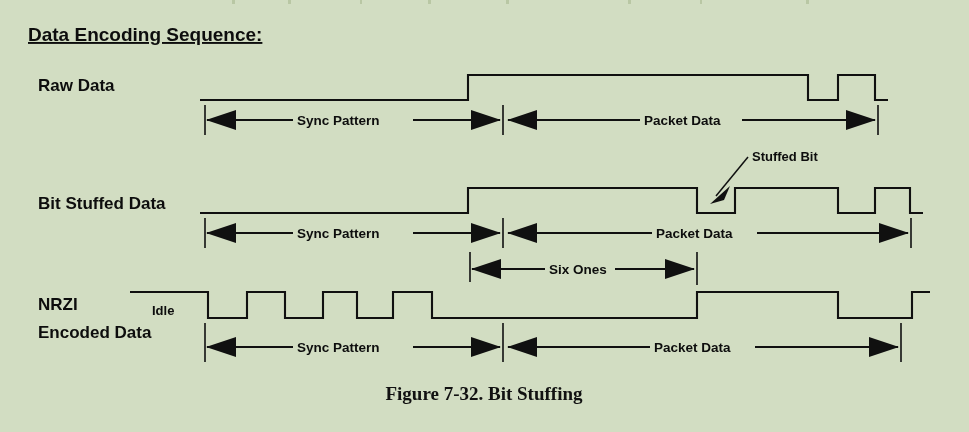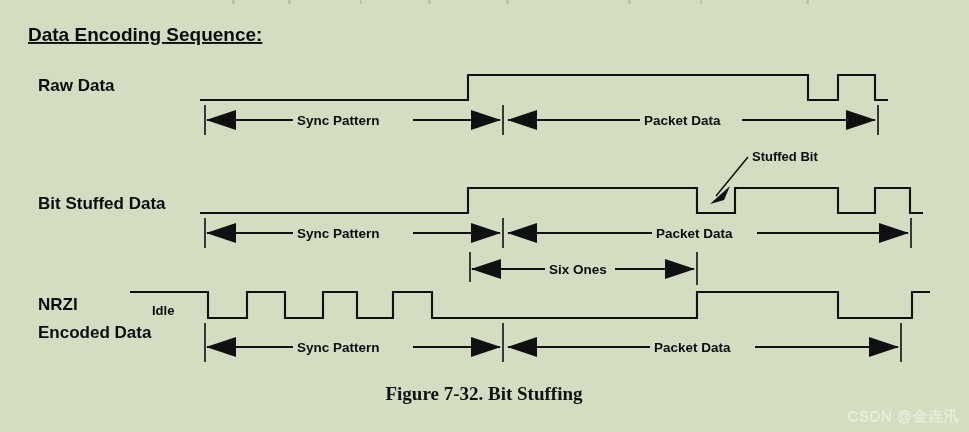--- a/index.html
+++ b/index.html
@@ -210,15 +210,14 @@
       <polygon class="arrowhead" points="507,347 537,337 537,357"></polygon>
       <text class="dimlabel" x="654" y="352">Packet Data</text>
       <line class="dimline" x1="755" y1="347" x2="898" y2="347"></line>
       <polygon class="arrowhead" points="899,347 869,337 869,357"></polygon>
     </g>
 
     <text class="caption" x="484" y="400" text-anchor="middle">Figure 7-32.  Bit Stuffing</text>
 
   </svg>
 
-  <div id="watermark">CSDN @金垚汛</div>
 
 </div>
 
 </body></html>

